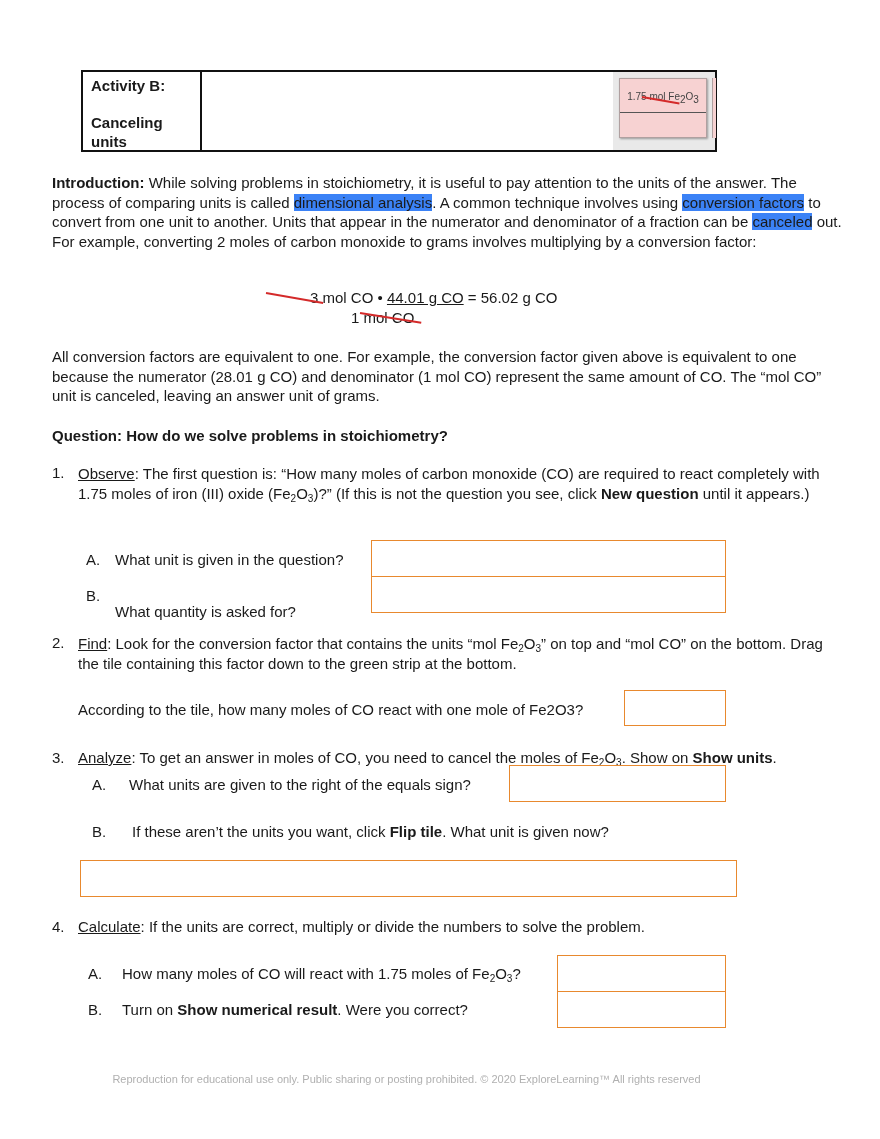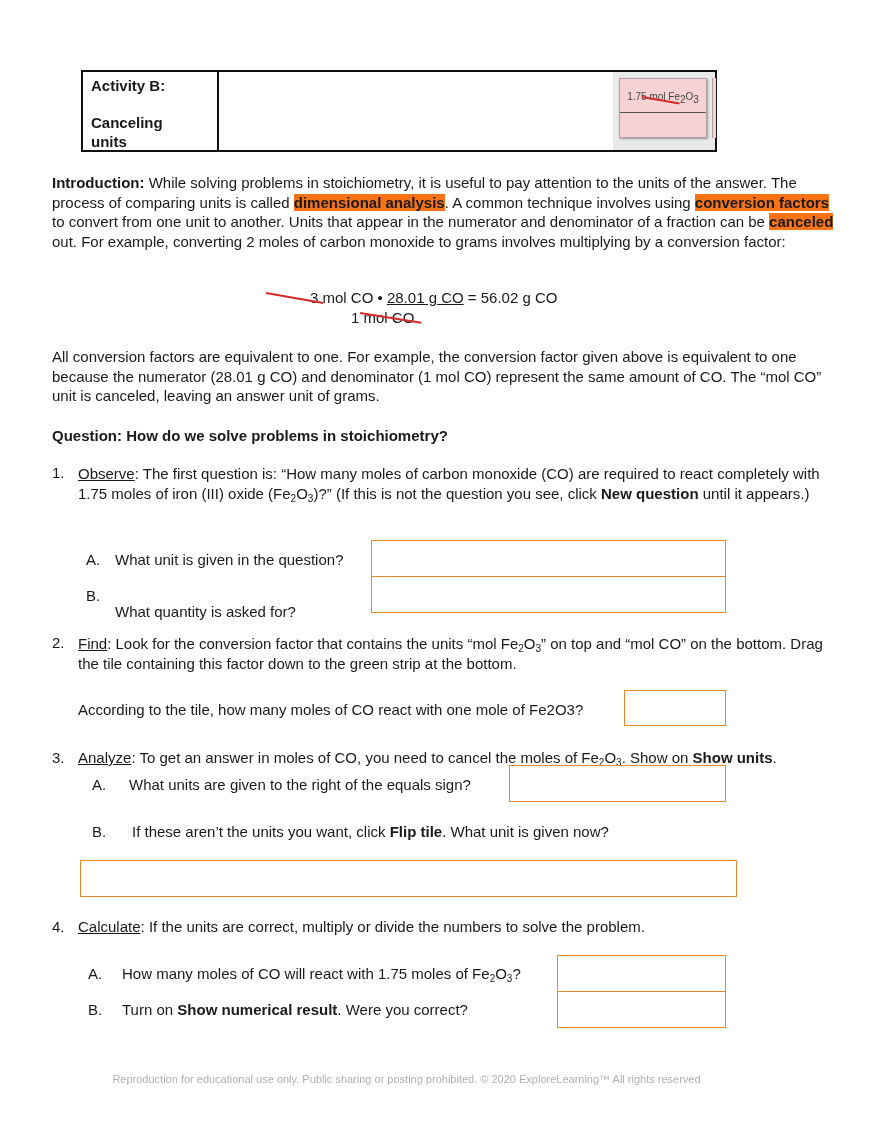--- a/index.html
+++ b/index.html
@@ -3,26 +3,26 @@
 <meta charset="utf-8">
 <style>
   html, body { margin: 0; padding: 0; background: #ffffff; }
   body {
     width: 880px; height: 1139px; position: relative; overflow: hidden;
     font-family: "Liberation Sans", sans-serif; font-size: 15px; color: #1a1a1a;
   }
   .abs { position: absolute; }
   .b { font-weight: bold; }
   .u { text-decoration: underline; }
-  .hl { background: #f97316; font-weight: bold; }
+  .hl { background: #3b82f6; font-weight: normal; }
   sub { font-size: 10px; vertical-align: -3px; line-height: 0; }
 
   
   .hdr-table { left: 81px; top: 70px; width: 636px; height: 82px; border: 2px solid #111; box-sizing: border-box; }
-  .hdr-c1 { left: 0; top: 0; width: 136px; height: 78px; border-right: 2px solid #111; box-sizing: border-box; }
+  .hdr-c1 { left: 0; top: 0; width: 119px; height: 78px; border-right: 2px solid #111; box-sizing: border-box; }
   .hdr-c2 { left: 120px; top: 0; width: 410px; height: 78px; border-right: 2px solid #111; box-sizing: border-box; }
   .hdr-c3 { left: 530px; top: 0; width: 102px; height: 78px; background: #e9e9e9; }
   .tile { left: 6px; top: 6px; width: 88px; height: 60px; background: #f7d2d2; border: 1px solid #b0a0a0; box-sizing: border-box; box-shadow: 1px 1px 2px #999; }
   .tile-line { left: 0; top: 33px; width: 100%; height: 1px; background: #555; }
   .tile-top { left: 0; top: 12px; width: 100%; text-align: center; font-size: 10px; color: #444; }
   .tile2 { left: 99px; top: 6px; width: 3px; height: 60px; background: #f7d2d2; border-left: 1px solid #b0a0a0; }
 
   .para { left: 52px; width: 790px; line-height: 19.5px; }
   .box { border: 1.5px solid #e8892e; box-sizing: border-box; background: #fff; }
   .strike { background: #d42a2a; height: 2px; transform-origin: left center; }
@@ -45,21 +45,21 @@
     </div>
     <div class="abs tile2"></div>
   </div>
 </div>
 
 <div class="abs para" style="top:173px;">
   <span class="b">Introduction:</span><span> While solving problems in stoichiometry, it is useful to pay attention to the units of the answer. The process of comparing units is called </span><span class="hl">dimensional analysis</span><span>. A common technique involves using </span><span class="hl">conversion factors</span><span> to convert from one unit to another. Units that appear in the numerator and denominator of a fraction can be </span><span class="hl">canceled</span><span> out. For example, converting 2 moles of carbon monoxide to grams involves multiplying by a conversion factor:</span>
 </div>
 
 <div class="abs" style="left:310px;top:289px;">
-  <span>3 mol CO • </span><span class="u">28.01 g CO</span><span> = 56.02 g CO</span>
+  <span>3 mol CO • </span><span class="u">44.01 g CO</span><span> = 56.02 g CO</span>
 </div>
 <div class="abs" style="left:351px;top:309px;">1 mol CO</div>
 <div class="abs strike" style="left:266px;top:292px;width:58px;transform:rotate(10deg);"></div>
 <div class="abs strike" style="left:360px;top:312px;width:62px;transform:rotate(9deg);"></div>
 
 <div class="abs para" style="top:347px;">All conversion factors are equivalent to one. For example, the conversion factor given above is equivalent to one because the numerator (28.01 g CO) and denominator (1 mol CO) represent the same amount of CO. The “mol CO” unit is canceled, leaving an answer unit of grams.</div>
 
 <div class="abs para b" style="top:426px;">Question: How do we solve problems in stoichiometry?</div>
 
 <div class="abs" style="left:52px;top:464px;">1.</div>

